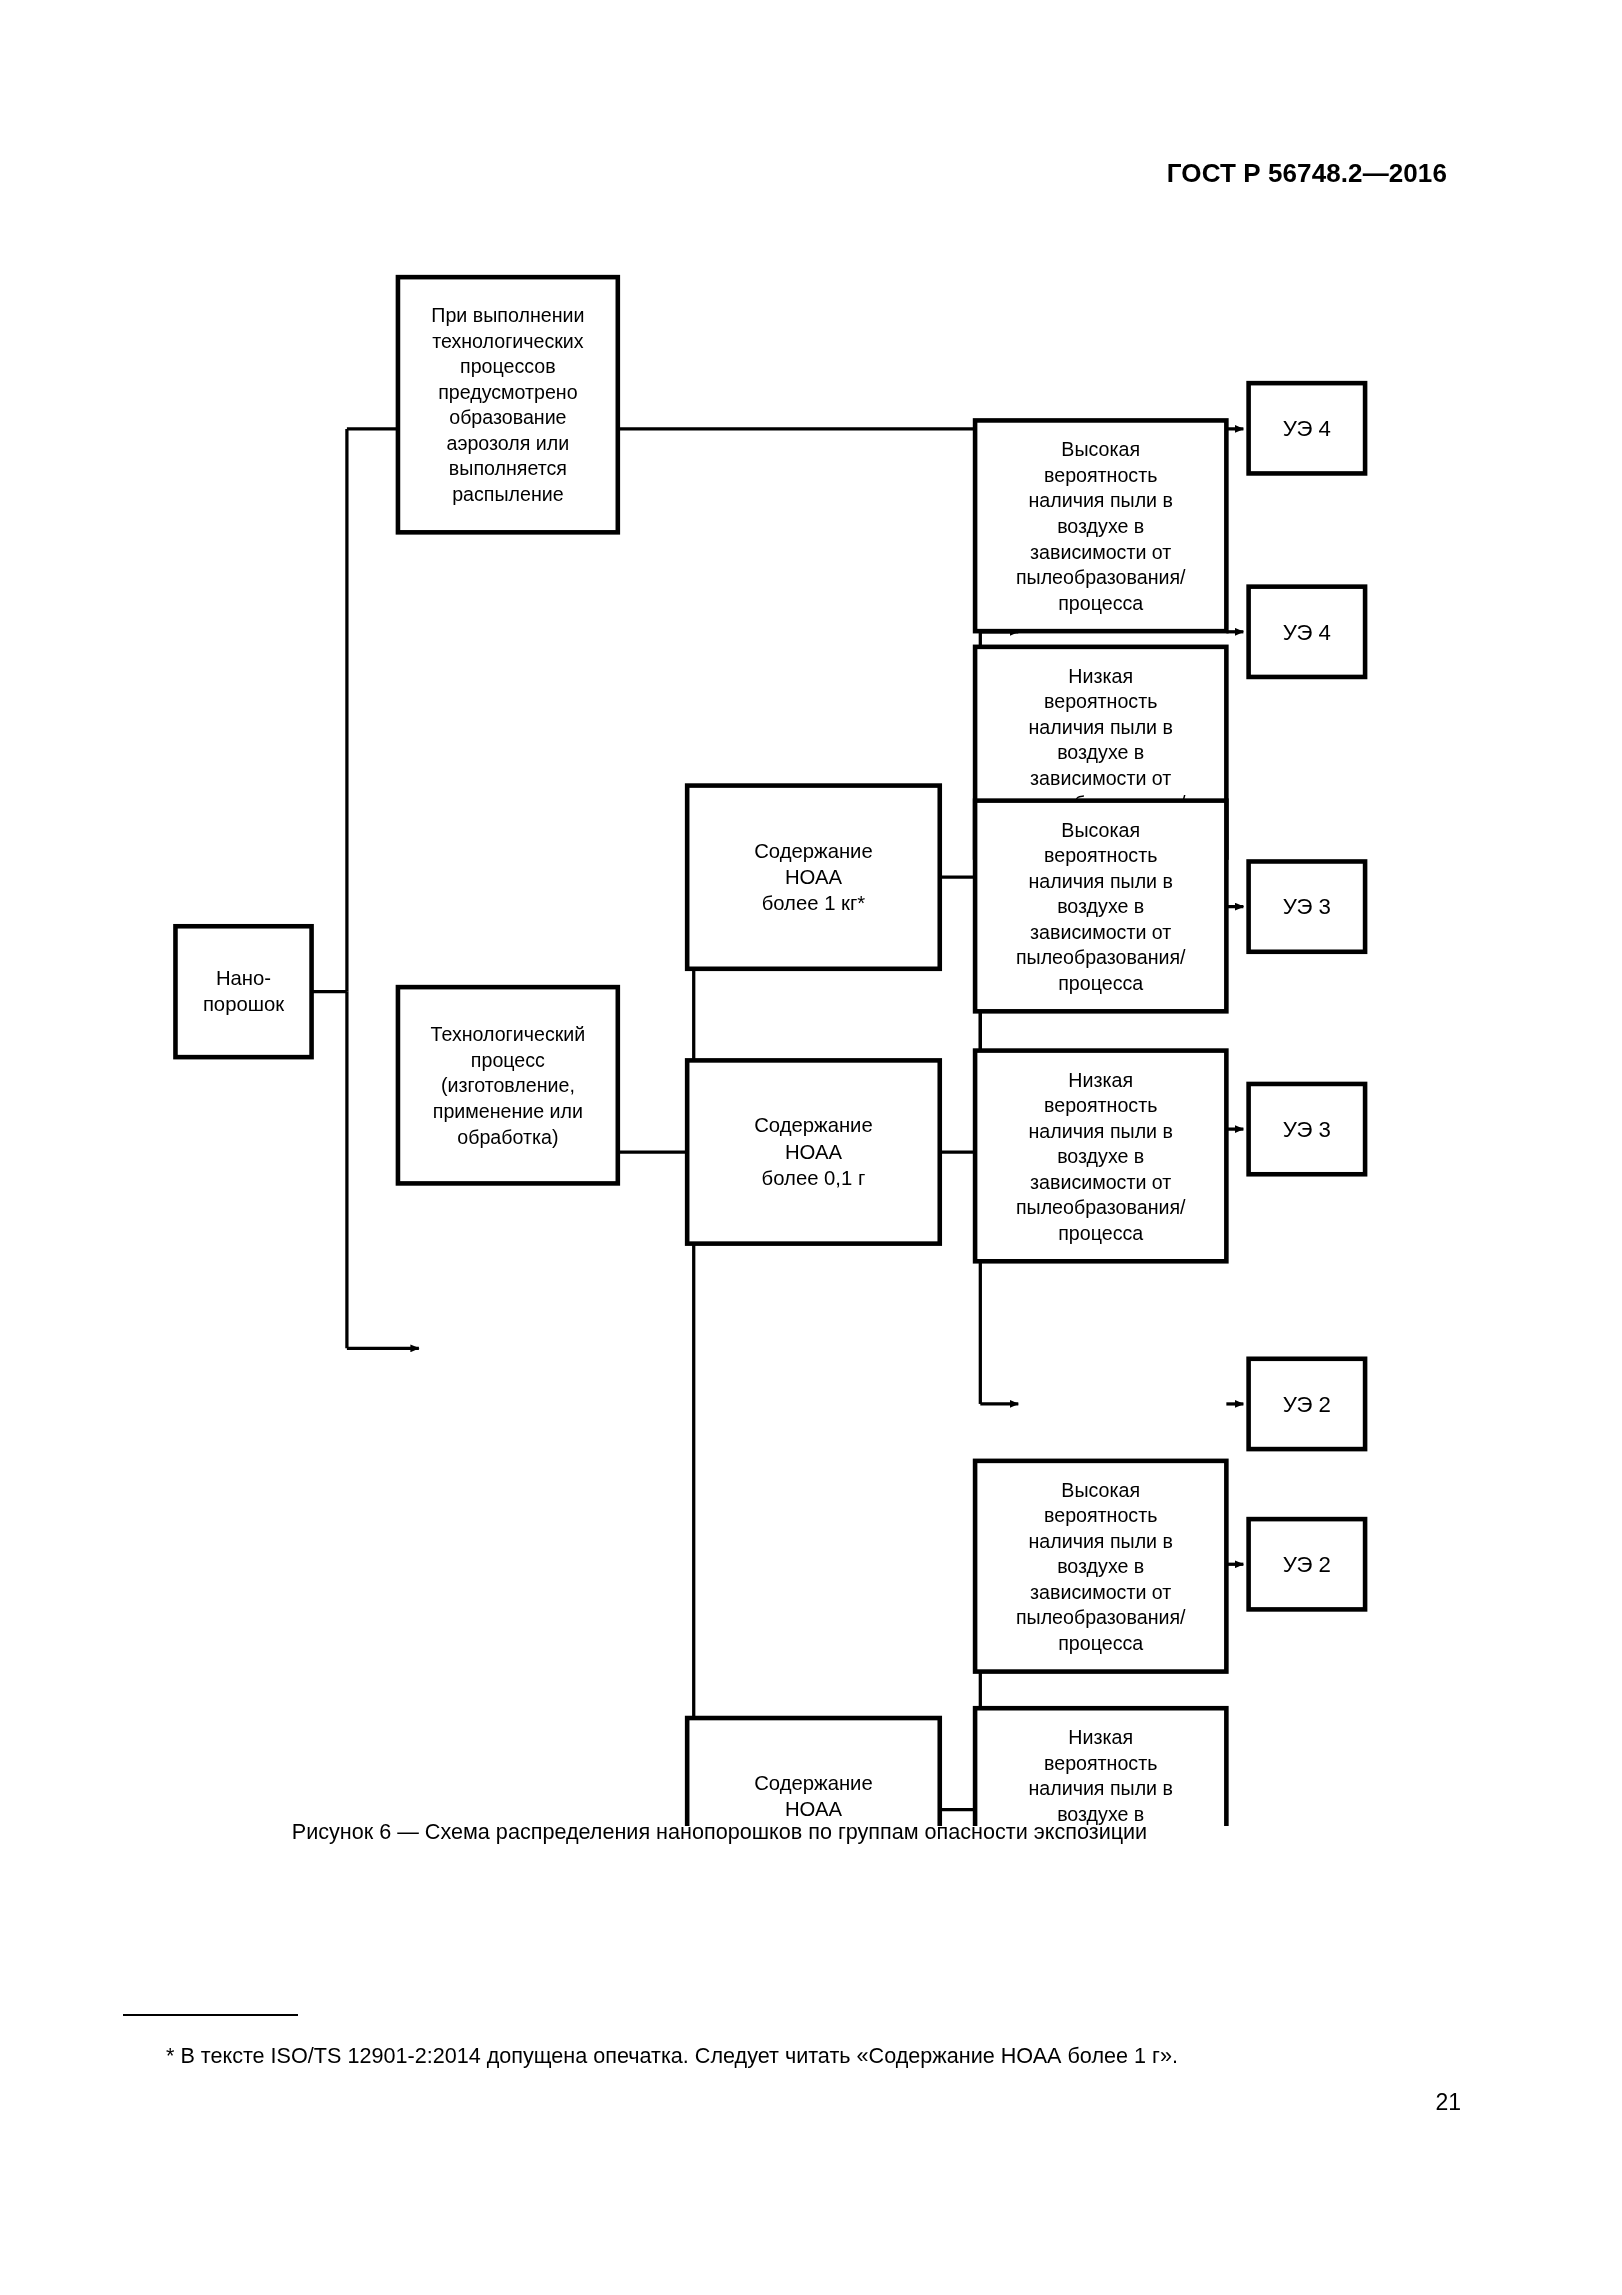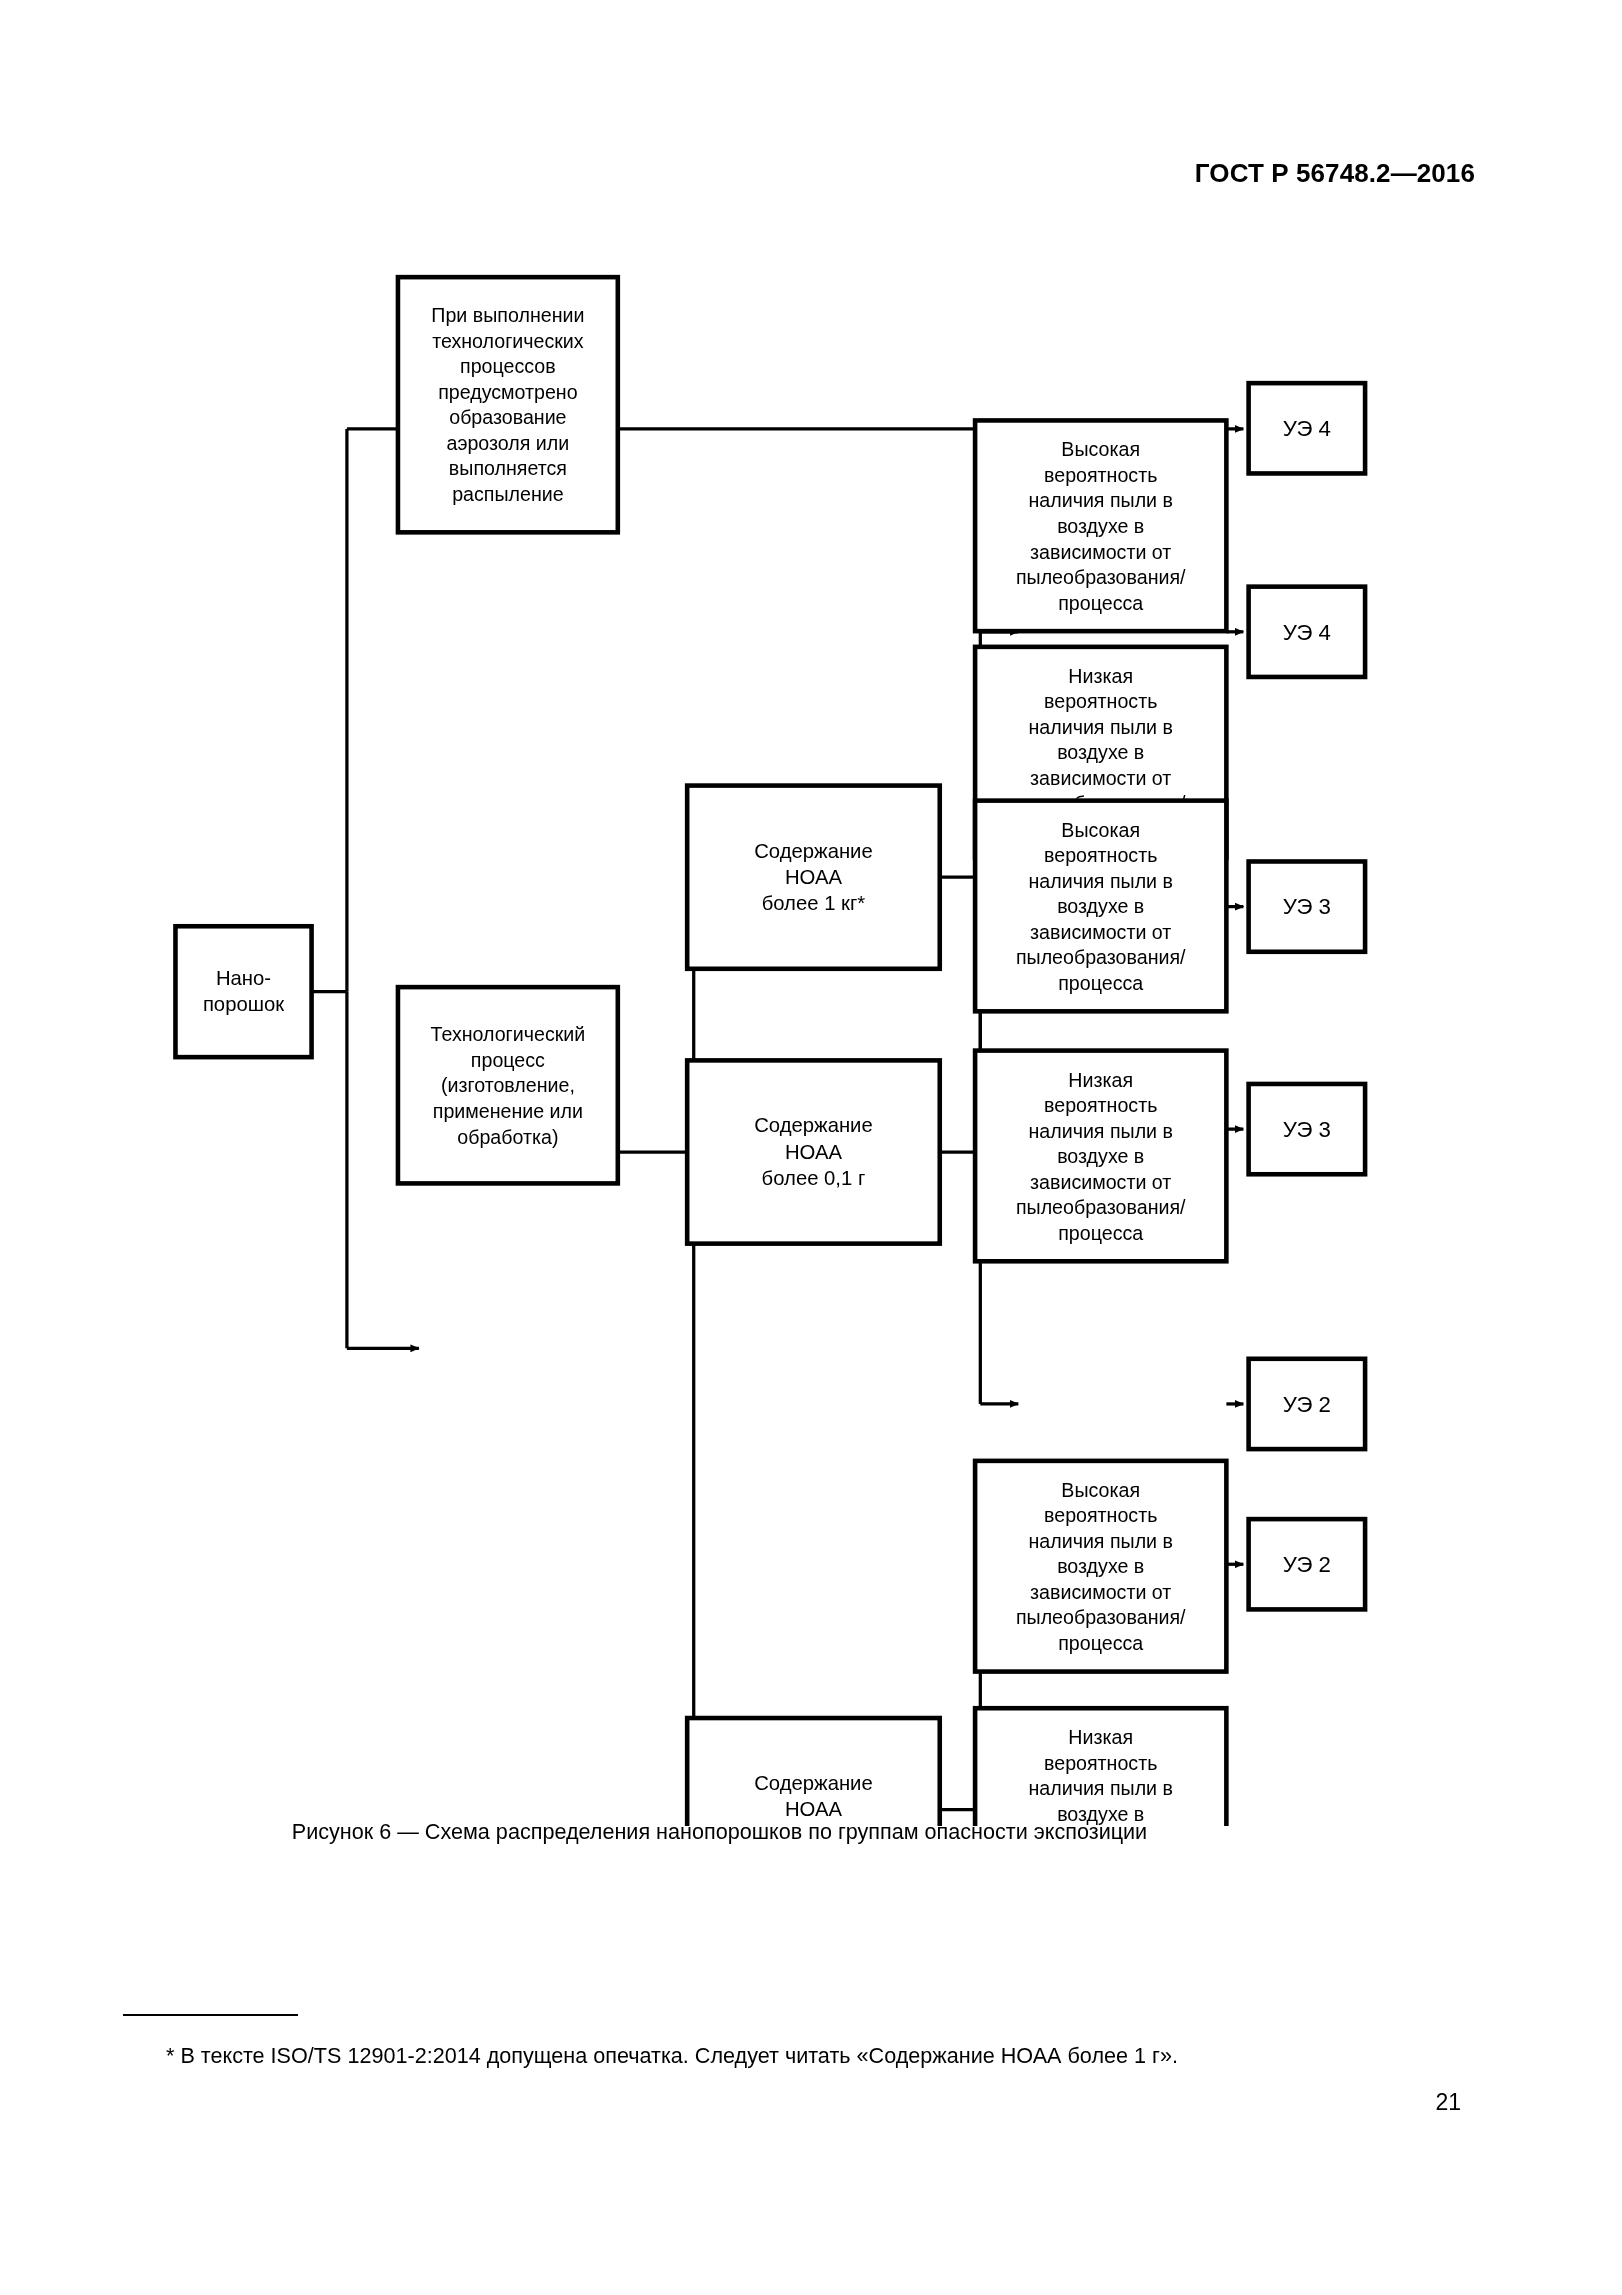--- a/index.html
+++ b/index.html
@@ -17,21 +17,21 @@
     overflow: hidden;
   }
   .page {
     position: absolute;
     inset: 0;
   }
   
   .doc-header {
     position: absolute;
     top: 158px;
-    right: 148px;
+    right: 176px;
     font-size: 26px;
     font-weight: bold;
     letter-spacing: 0.1px;
     white-space: nowrap;
   }
   
   .figure {
     position: absolute;
     left: 0;
     top: 249px;

